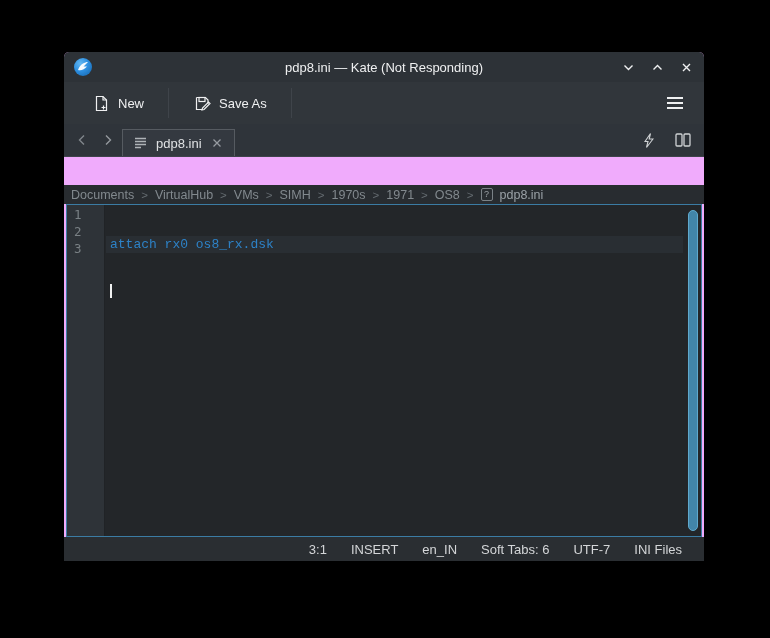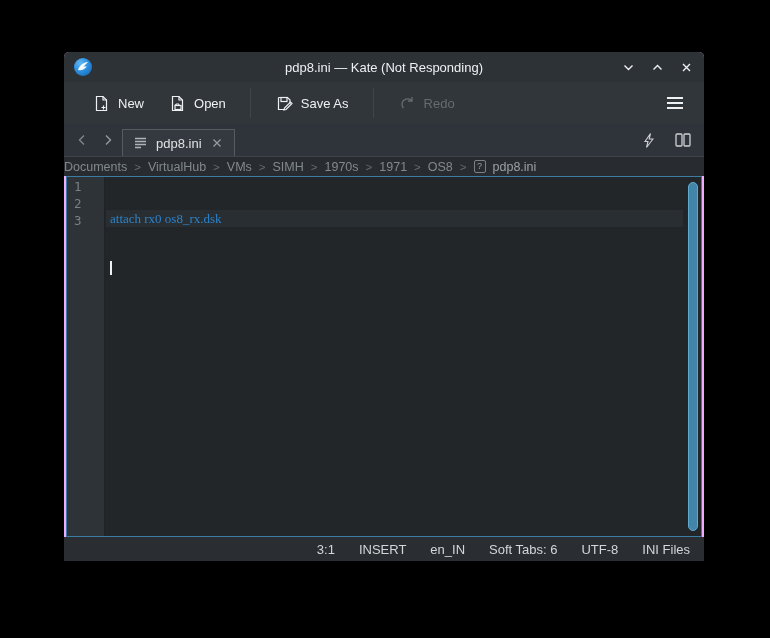--- a/index.html
+++ b/index.html
@@ -79,23 +79,23 @@
   }
   .tab-close { width: 14px; height: 14px; display: flex; align-items: center; justify-content: center; cursor: pointer; }
   .tab-spacer { flex: 1; }
   .tab-tools { display: flex; align-items: center; gap: 16px; padding-right: 12px; }
   .tab-tool { width: 18px; height: 18px; display: flex; align-items: center; justify-content: center; cursor: pointer; }
   
   .breadcrumb {
     height: 19px; flex: 0 0 19px;
     background: #282c30;
     display: flex; align-items: center;
-    gap: 7px;
+    padding-left: 7px; gap: 7px;
     font-size: 12.5px; color: #82898e;
-    white-space: nowrap; overflow: hidden;
+    white-space: nowrap; overflow: hidden; margin-top: 28px;
   }
   .crumb { cursor: pointer; }
   .crumb-sep { color: #656c71; font-size: 11.5px; }
   .file-type-icon {
     width: 12px; height: 13px;
     border: 1px solid #7b8287; border-radius: 2px;
     display: flex; align-items: center; justify-content: center;
     font-size: 9px; color: #9aa0a4; line-height: 1;
   }
   .crumb-file { color: #9aa1a6; cursor: pointer; }
@@ -113,21 +113,21 @@
     background: #2e3338;
     border-right: 1px solid #202326;
     padding-top: 1px;
     font-family: "DejaVu Sans Mono", monospace;
     font-size: 12.5px; color: #7a8185;
   }
   .ln { height: 17px; line-height: 17px; padding-left: 7px; }
   .code {
     margin-left: 39px; margin-right: 18px;
     padding-top: 1px;
-    font-family: Liberation Serif, serif;
+    font-family: Liberation Mono, monospace;
     font-size: 13px; color: #2d82c7;
     white-space: pre;
   }
   .line { height: 17px; line-height: 17px; padding-left: 4px; cursor: text; }
   .line-highlight { background: #292e33; }
   .cursor {
     display: inline-block; width: 2px; height: 14px;
     background: #f0f1f1; vertical-align: middle; margin-top: -2px;
   }
   .scrollbar {
@@ -138,21 +138,21 @@
     background: #4285a9;
     border: 1px solid #5fa9cd;
     border-radius: 5px;
     cursor: pointer;
   }
   
   .statusbar {
     height: 24px; flex: 0 0 24px;
     background: #2a2e32;
     display: flex; align-items: center; justify-content: flex-end;
-    gap: 24px; padding-right: 14px;
+    gap: 24px; padding-right: 22px;
     font-size: 13px; color: #d4d6d8;
   }
   .status-item { cursor: pointer; }
   svg { display: block; }
 </style>
 </head>
 <body>
 
 <div class="window">
 
@@ -186,52 +186,32 @@
     <div class="tb-btn">
       <span>
         <svg width="19" height="19" viewBox="0 0 19 19">
           <path d="M4.5 2.5 H11 L14.5 6 V16.5 H4.5 Z" fill="none" stroke="#eff0f1" stroke-width="1.2"></path>
           <path d="M11 2.5 V6 H14.5" fill="none" stroke="#eff0f1" stroke-width="1.2"></path>
           <path d="M9.5 13.5 H13.5 M11.5 11.5 V15.5" stroke="#eff0f1" stroke-width="1.2"></path>
         </svg>
       </span>
       <span>New</span>
     </div>
-    <div class="tb-btn">
-      <span>
-        <svg width="19" height="19" viewBox="0 0 19 19">
-          <path d="M4.5 2.5 H11 L14.5 6 V16.5 H4.5 Z" fill="none" stroke="#eff0f1" stroke-width="1.2"></path>
-          <path d="M11 2.5 V6 H14.5" fill="none" stroke="#eff0f1" stroke-width="1.2"></path>
-          <rect x="7" y="11.5" width="6" height="4" fill="none" stroke="#eff0f1" stroke-width="1.2"></rect>
-          <path d="M7 11.5 L8.5 10 H10.5 L11.5 11.5" fill="none" stroke="#eff0f1" stroke-width="1.2"></path>
-        </svg>
-      </span>
-      <span>Open</span>
-    </div>
     <div class="tb-sep"></div>
     <div class="tb-btn">
       <span>
         <svg width="19" height="19" viewBox="0 0 19 19">
           <path d="M3.5 3.5 H12.5 L15 6 V10 M9 15.5 H3.5 V3.5" fill="none" stroke="#eff0f1" stroke-width="1.2"></path>
           <rect x="6" y="3.5" width="6" height="4" fill="none" stroke="#eff0f1" stroke-width="1.2"></rect>
           <path d="M11 15.5 L17 9.5 L15.5 8 L9.5 14 L9 15.9 Z" fill="none" stroke="#eff0f1" stroke-width="1.2"></path>
         </svg>
       </span>
       <span>Save As</span>
     </div>
     <div class="tb-sep"></div>
-    <div class="tb-btn disabled">
-      <span>
-        <svg width="19" height="19" viewBox="0 0 19 19">
-          <path d="M14 6.5 C12 4.5 8 4 5.5 6.5 C3.5 8.5 3.5 12 5.5 14" fill="none" stroke="#666b70" stroke-width="1.3"></path>
-          <path d="M14 3 V7 H10" fill="none" stroke="#666b70" stroke-width="1.3"></path>
-        </svg>
-      </span>
-      <span>Redo</span>
-    </div>
     <div class="tb-spacer"></div>
     <div class="hamburger">
       <svg width="18" height="14" viewBox="0 0 18 14">
         <path d="M1 2 H17 M1 7 H17 M1 12 H17" stroke="#eff0f1" stroke-width="2.2"></path>
       </svg>
     </div>
   </div>
 
   <div class="tabbar">
     <div class="tab-nav">
@@ -307,17 +287,17 @@
     <div class="scrollbar">
       <div class="scroll-thumb"></div>
     </div>
   </div>
 
   <div class="statusbar">
     <span class="status-item">3:1</span>
     <span class="status-item">INSERT</span>
     <span class="status-item">en_IN</span>
     <span class="status-item">Soft Tabs: 6</span>
-    <span class="status-item">UTF-8</span>
+    <span class="status-item">UTF-7</span>
     <span class="status-item">INI Files</span>
   </div>
 
 </div>
 
 </body></html>

